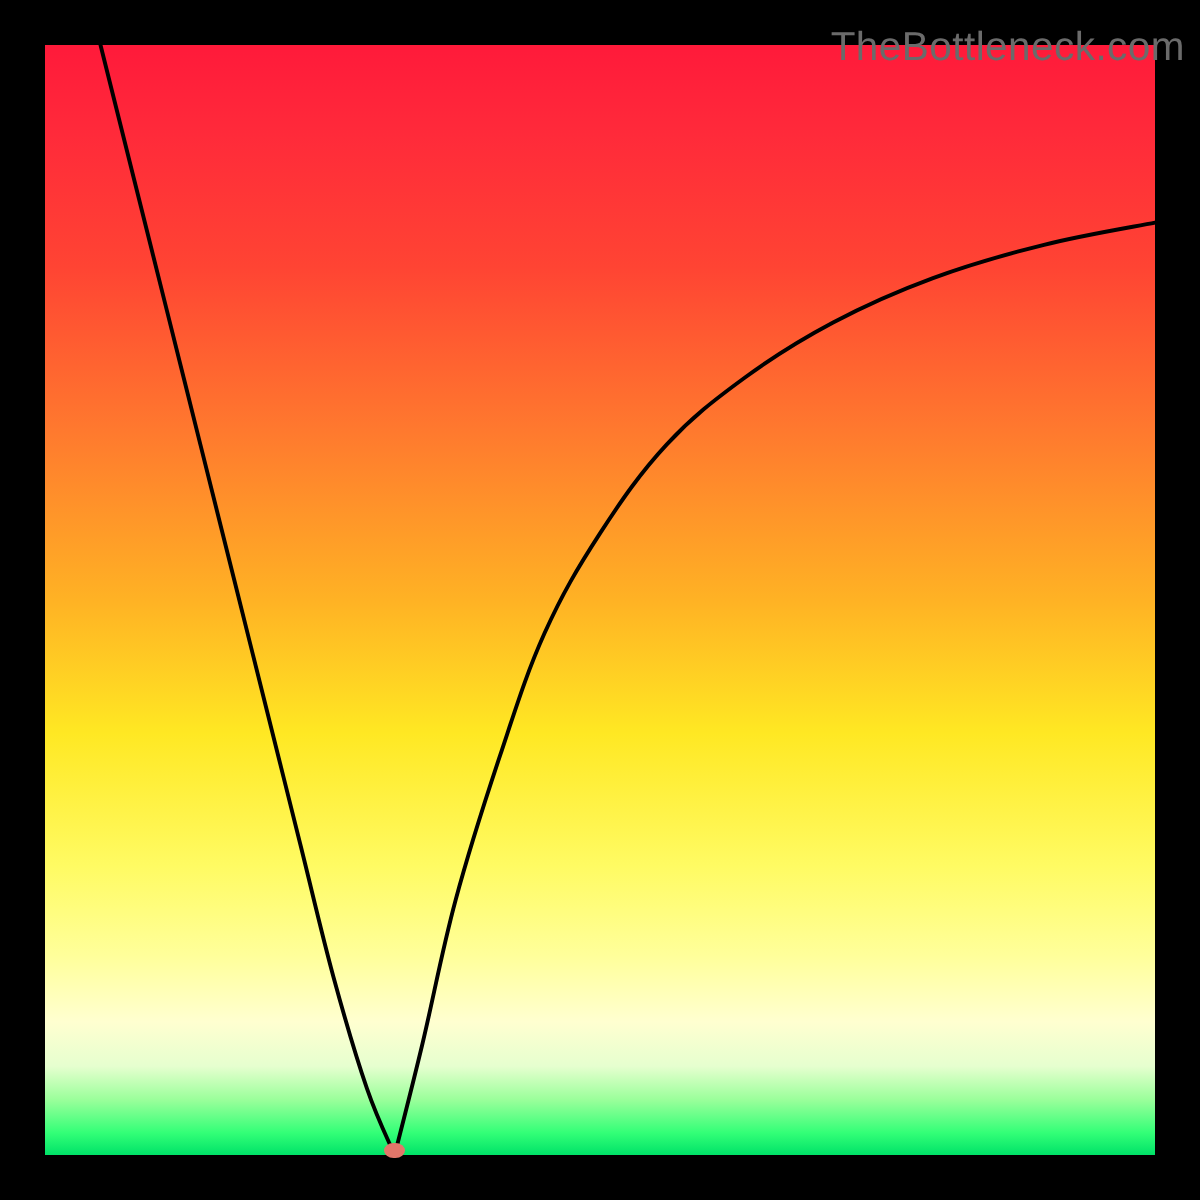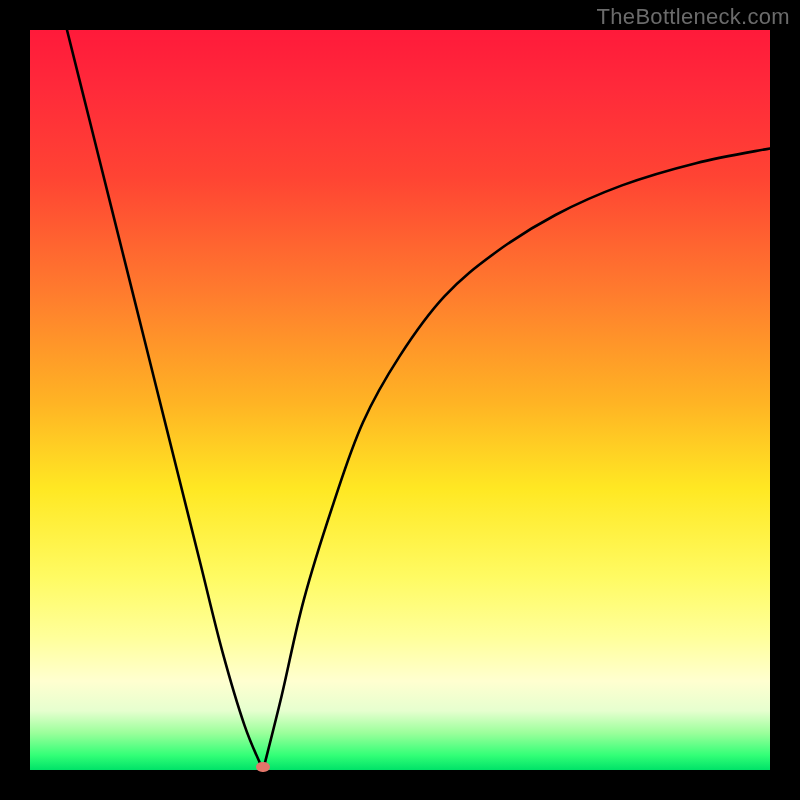--- a/index.html
+++ b/index.html
@@ -28,24 +28,24 @@
       #ffff9a 82%,
       #ffffd0 88%,
       #e6ffcf 92%,
       #9bff9b 95%,
       #33ff77 98%,
       #00e268 100%
     );
   }
   .watermark {
     position: absolute;
-    top: 4px;
+    top: 16px;
     right: 10px;
     color: #6b6b6b;
-    font-size: 22px;
+    font-size: 27px;
     font-weight: 500;
     letter-spacing: 0.3px;
     z-index: 10;
   }
   svg.curve {
     position: absolute;
     left: 0;
     top: 0;
     width: 740px;
     height: 740px;

